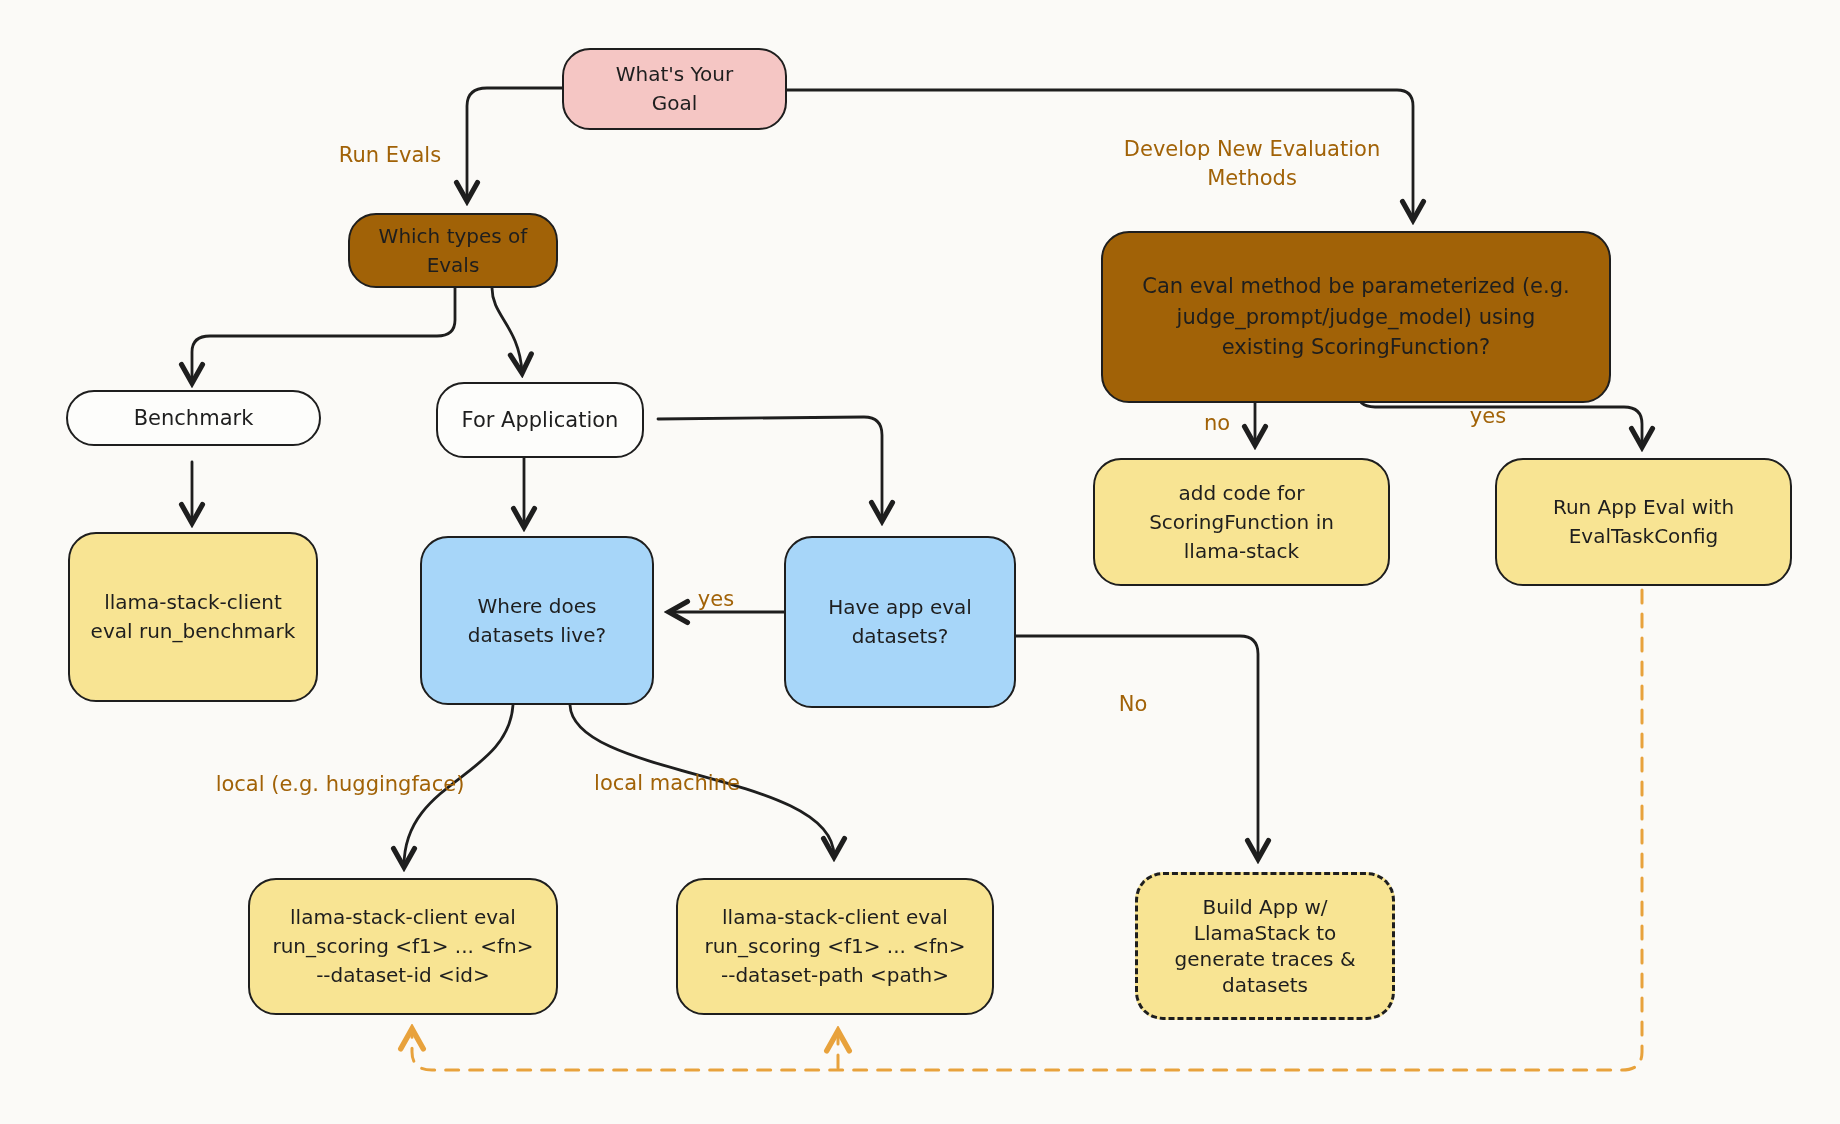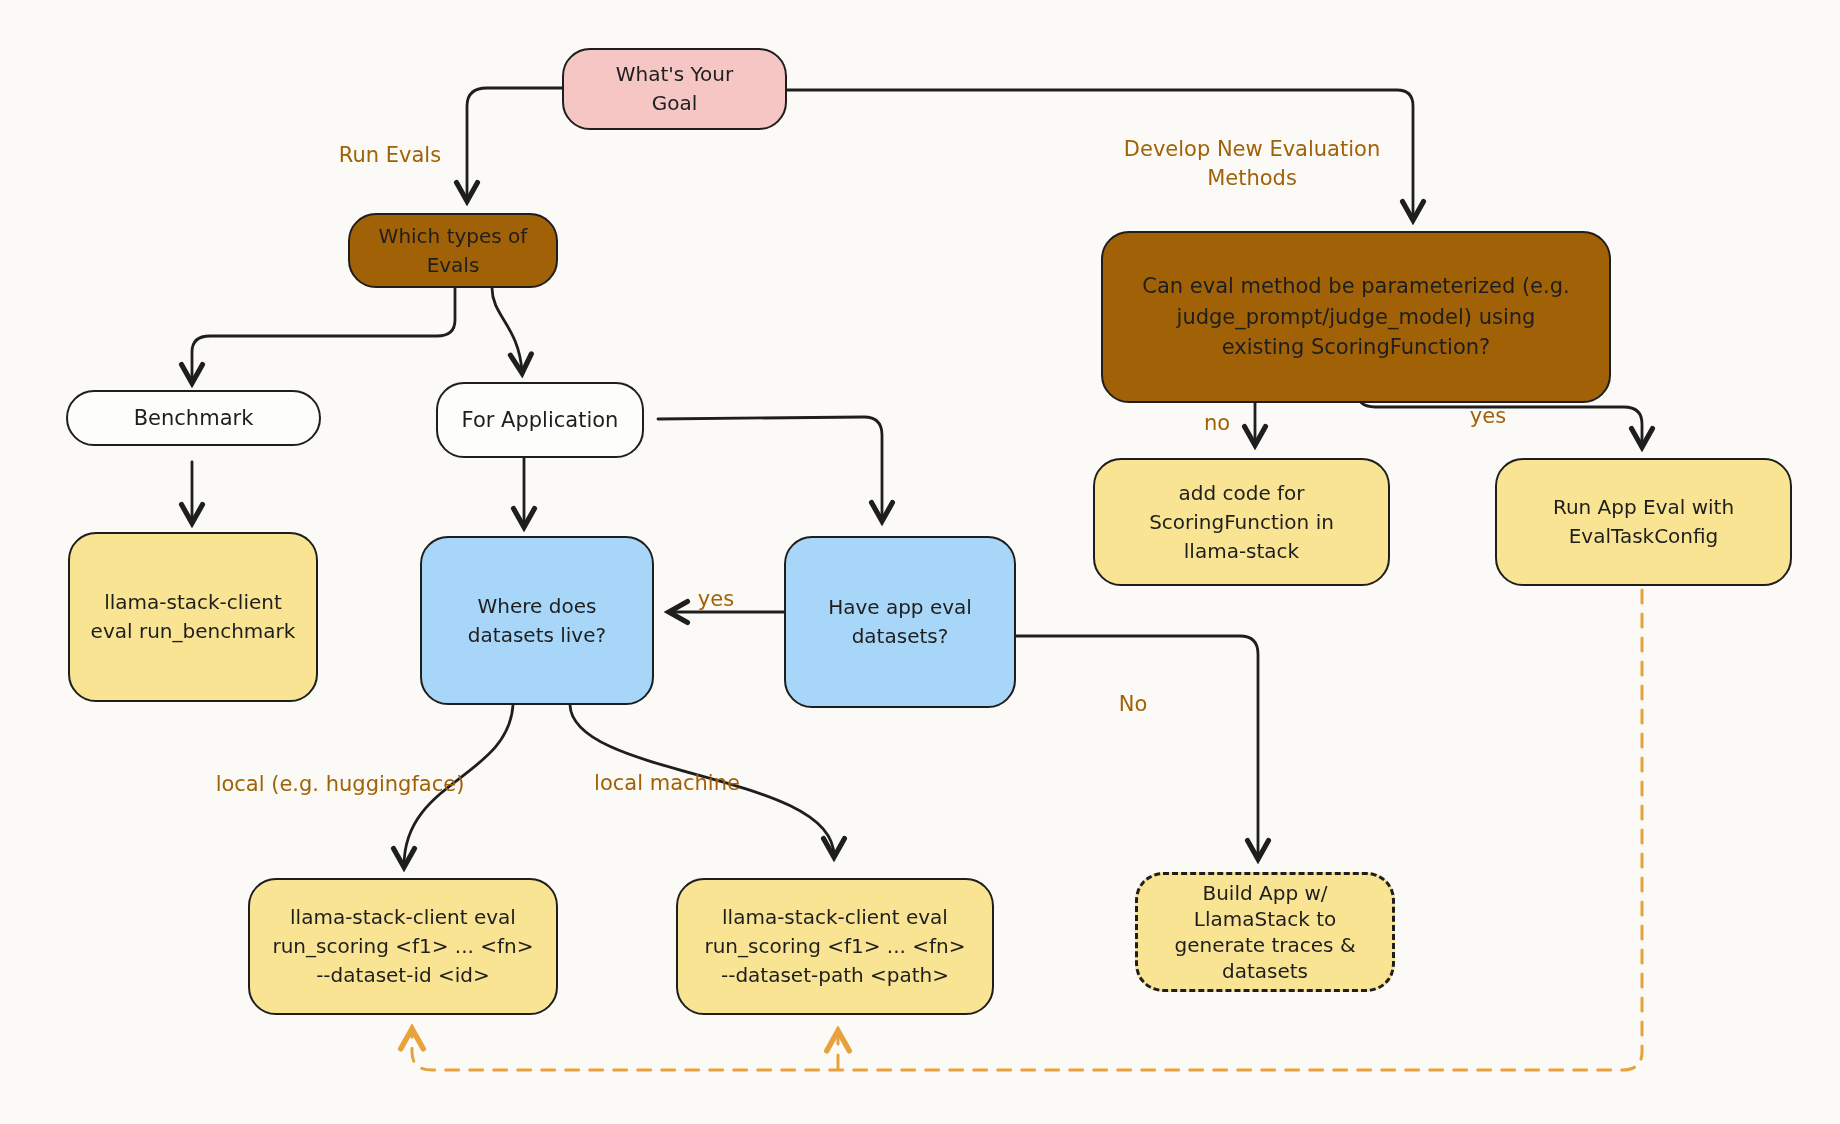--- a/index.html
+++ b/index.html
@@ -122,21 +122,21 @@
 EvalTaskConfig</div>
 
   <div class="node yellow" style="left:248px;top:878px;width:310px;height:137px;">llama-stack-client eval
 run_scoring &lt;f1&gt; ... &lt;fn&gt;
 --dataset-id &lt;id&gt;</div>
 
   <div class="node yellow" style="left:676px;top:878px;width:318px;height:137px;">llama-stack-client eval
 run_scoring &lt;f1&gt; ... &lt;fn&gt;
 --dataset-path &lt;path&gt;</div>
 
-  <div class="node yellow dashed" style="left:1135px;top:872px;width:260px;height:120px;line-height:1.3;">Build App w/
+  <div class="node yellow dashed" style="left:1135px;top:872px;width:260px;height:148px;line-height:1.3;">Build App w/
 LlamaStack to
 generate traces &amp;
 datasets</div>
 
   <div class="edge-label" style="left:390px;top:128px;">Run Evals</div>
 
   <div class="edge-label" style="left:1252px;top:136px;">Develop New Evaluation
 Methods</div>
 
   <div class="edge-label" style="left:1217px;top:396px;">no</div>

